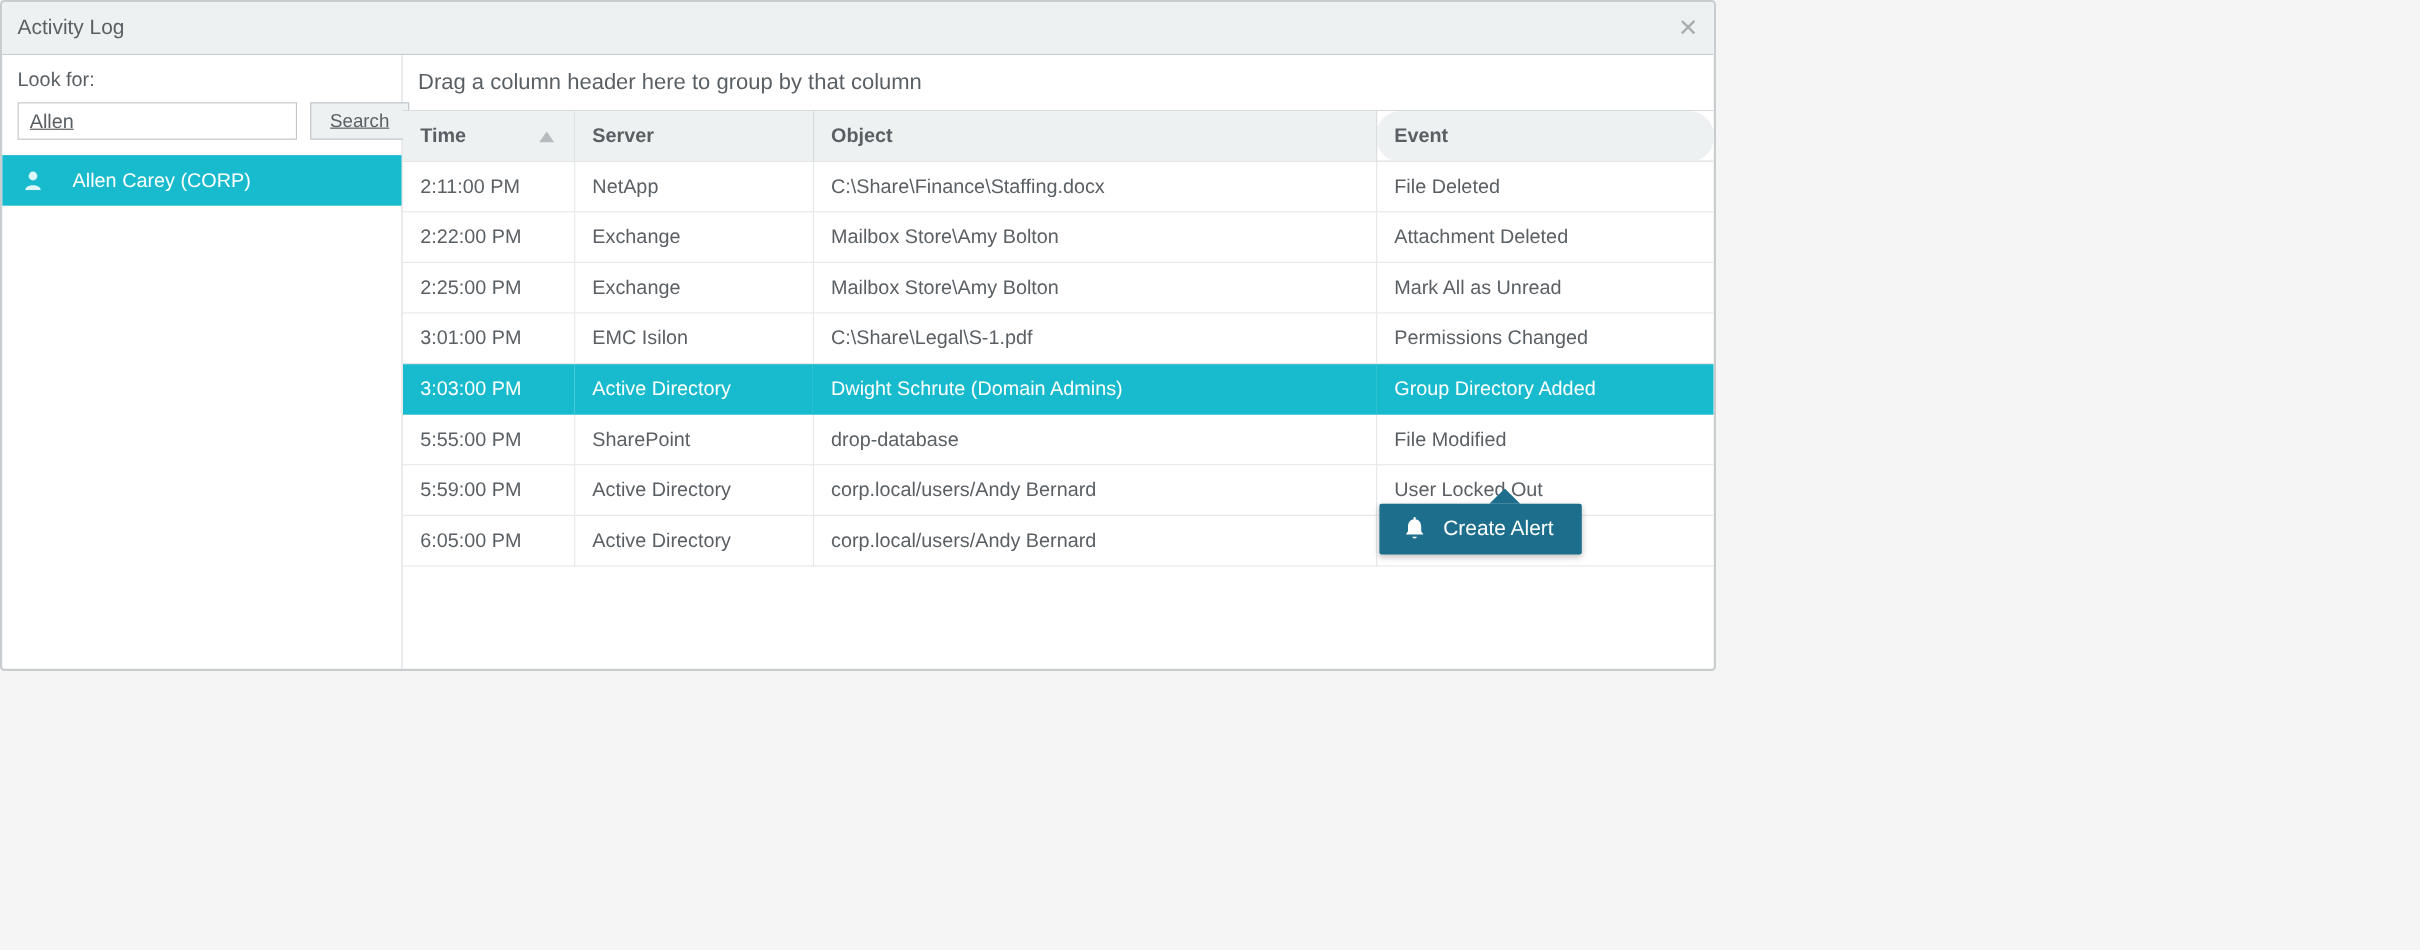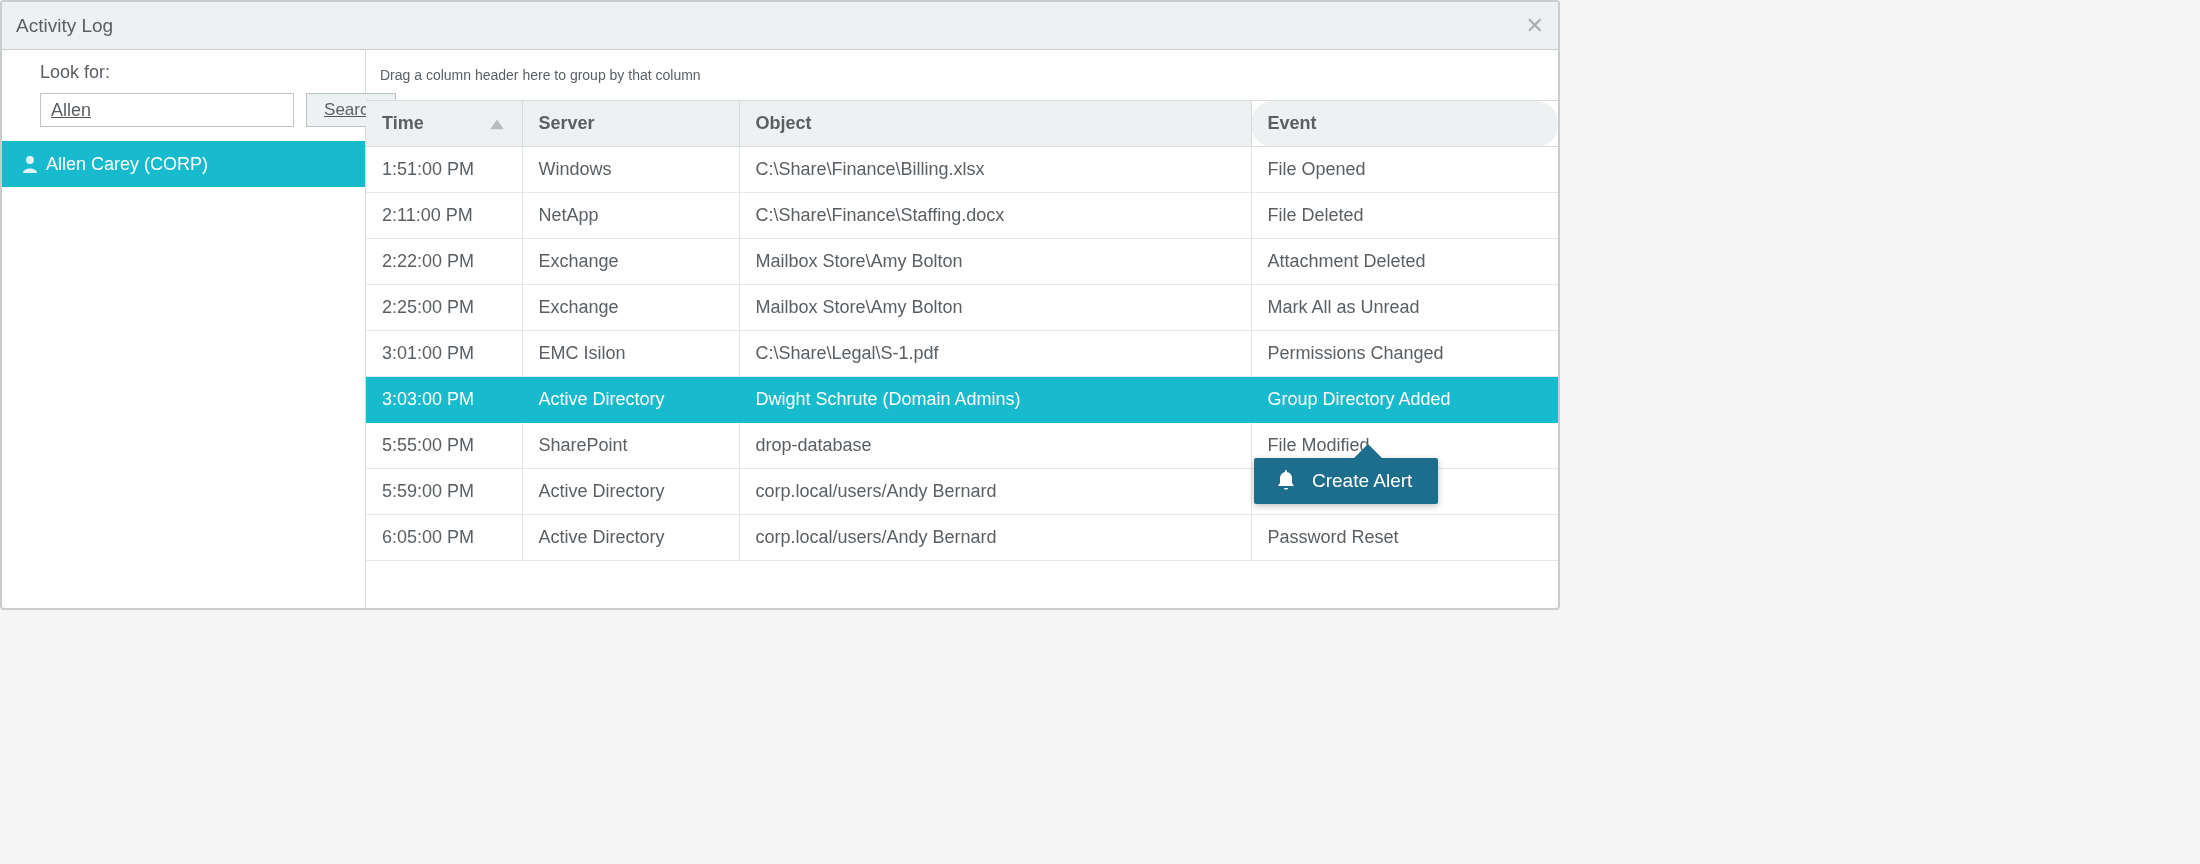--- a/index.html
+++ b/index.html
@@ -46,21 +46,20 @@
     min-height: 0;
   }
   .sidebar {
     width: 364px;
     border-right: 1px solid #d7dbdd;
     display: flex;
     flex-direction: column;
   }
   .search-area {
     padding: 12px 14px 14px 14px;
-    margin-left: 24px;
   }
   .look-label {
     font-size: 18px;
     color: #5a5f63;
     margin-bottom: 10px;
   }
   .search-row {
     display: flex;
     gap: 12px;
     align-items: center;
@@ -84,38 +83,38 @@
     color: #5a5f63;
     font-size: 17px;
     cursor: pointer;
   }
   .result-item {
     background: #18bbce;
     color: #fff;
     height: 46px;
     display: flex;
     align-items: center;
-    gap: 8px;
+    gap: 28px;
     padding: 0 20px;
     font-size: 18px;
   }
   .result-item .person-icon svg { display:block; }
   .main {
     flex: 1;
     display: flex;
     flex-direction: column;
     min-width: 0;
     position: relative;
   }
   .group-hint {
     height: 50px;
     display: flex;
     align-items: center;
     padding: 0 14px;
-    font-size: 14px;
+    font-size: 20px;
     color: #5a5f63;
   }
   .table-wrap {
     flex: 1;
     overflow: hidden;
   }
   table.grid {
     width: 100%;
     border-collapse: collapse;
     table-layout: fixed;
@@ -249,26 +248,20 @@
               <th>
                 <span>Object</span>
               </th>
               <th>
                 <span>Event</span>
               </th>
             </tr>
           </thead>
           <tbody>
               <tr>
-                <td>1:51:00 PM</td>
-                <td>Windows</td>
-                <td>C:\Share\Finance\Billing.xlsx</td>
-                <td>File Opened</td>
-              </tr>
-              <tr>
                 <td>2:11:00 PM</td>
                 <td>NetApp</td>
                 <td>C:\Share\Finance\Staffing.docx</td>
                 <td>File Deleted</td>
               </tr>
               <tr>
                 <td>2:22:00 PM</td>
                 <td>Exchange</td>
                 <td>Mailbox Store\Amy Bolton</td>
                 <td>Attachment Deleted</td>

